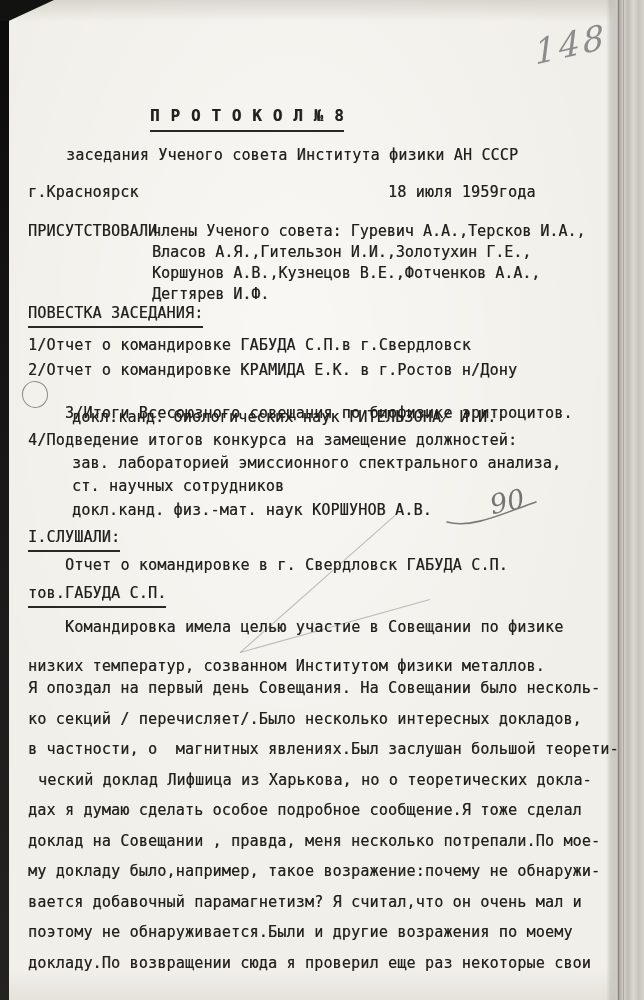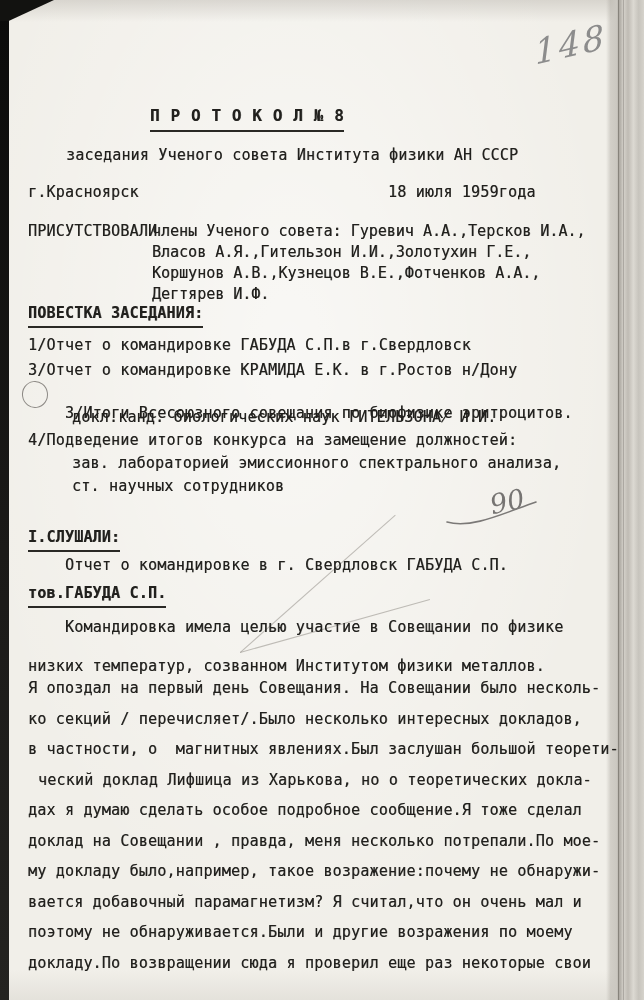--- a/index.html
+++ b/index.html
@@ -11,21 +11,21 @@
       linear-gradient(0deg, rgba(190,186,178,.25) 0, rgba(190,186,178,0) 30px),
       radial-gradient(ellipse at 45% 35%, rgba(255,255,255,.55), rgba(255,255,255,0) 65%);
     font-family:"DejaVu Sans Mono", monospace;
   }
   .t {
     position:absolute; white-space:pre;
     font-size:15px; line-height:19px; letter-spacing:.2px;
     color:#21201d;
     text-shadow:.4px 0 0 rgba(30,30,28,.55);
   }
-  .bold { font-weight:bold; }
+  .bold { font-weight:normal; }
   .u { border-bottom:2px solid #2a2925; padding-bottom:3px;text-align:center; }
   .title { font-size:16px; font-weight:bold; letter-spacing:.6px; padding-bottom:5px; }
   
   .edge-left { position:absolute; left:0; top:0; bottom:0; width:9px;
     background:linear-gradient(180deg,#0b0b0a,#1b1a18 55%,#242320); }
   .edge-corner { position:absolute; left:0; top:0; width:54px; height:21px;
     background:#121210; clip-path:polygon(0 0,100% 0,16% 100%,0 100%); }
   .edge-right { position:absolute; right:0; top:0; bottom:0; width:38px;
     background:linear-gradient(90deg,
       rgba(180,176,168,0) 0%, rgba(172,168,160,.45) 12%,
@@ -73,29 +73,30 @@
   <div class="t" style="left:388px; top:183px;">18 июля 1959года</div>
 
   <div class="t" style="left:28px; top:222px;">ПРИСУТСТВОВАЛИ</div>
   <div class="t" style="left:152px; top:222px; letter-spacing:0;">члены Ученого совета: Гуревич А.А.,Терсков И.А.,</div>
   <div class="t" style="left:152px; top:243px; letter-spacing:0;">Власов А.Я.,Гительзон И.И.,Золотухин Г.Е.,</div>
   <div class="t" style="left:152px; top:264px; letter-spacing:0;">Коршунов А.В.,Кузнецов В.Е.,Фотченков А.А.,</div>
   <div class="t" style="left:152px; top:285px; letter-spacing:0;">Дегтярев И.Ф.</div>
 
   <div class="t bold u" style="left:28px; top:304px;">ПОВЕСТКА ЗАСЕДАНИЯ:</div>
   <div class="t" style="left:28px; top:336px;">1/Отчет о командировке ГАБУДА С.П.в г.Свердловск</div>
-  <div class="t" style="left:28px; top:361px;">3/Отчет о командировке КРАМИДА Е.К. в г.Ростов н/Дону</div>
+  <div class="t" style="left:28px; top:361px;">2/Отчет о командировке КРАМИДА Е.К. в г.Ростов н/Дону</div>
   <div class="t" style="left:28px; top:385px;">
     <span>3</span><span>/Итоги Всесоюзного совещания по биофизике эритроцитов.</span>
     <span class="pencil-circle"></span>
   </div>
   <div class="t" style="left:72px; top:408px;">докл.канд. биологических наук ГИТЕЛЬЗОНА̸ И.И.</div>
   <div class="t" style="left:28px; top:431px;">4/Подведение итогов конкурса на замещение должностей:</div>
   <div class="t" style="left:72px; top:454px;">зав. лабораторией эмиссионного спектрального анализа,</div>
   <div class="t" style="left:72px; top:477px;">ст. научных сотрудников</div>
+  <div class="t" style="left:72px; top:501px;">докл.канд. физ.-мат. наук КОРШУНОВ А.В.</div>
 
   <div class="pencil mark90">90</div>
   <svg class="flourish" width="96" height="32">
     <path d="M3,24 C28,31 60,15 92,4" stroke="#7b7977" stroke-width="1.6" fill="none" stroke-linecap="round"></path>
   </svg>
 
   <div class="t bold u" style="left:28px; top:528px;">I.СЛУШАЛИ:</div>
   <div class="t" style="left:65px; top:556px;">Отчет о командировке в г. Свердловск ГАБУДА С.П.</div>
   <div class="t bold u" style="left:28px; top:584px;">тов.ГАБУДА С.П.</div>
 

